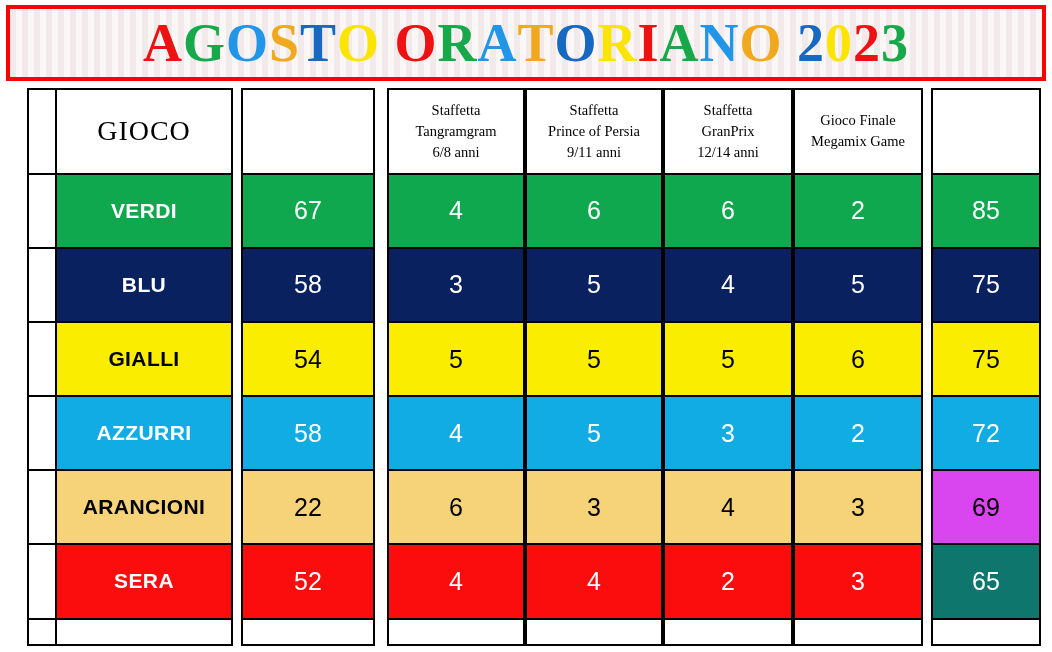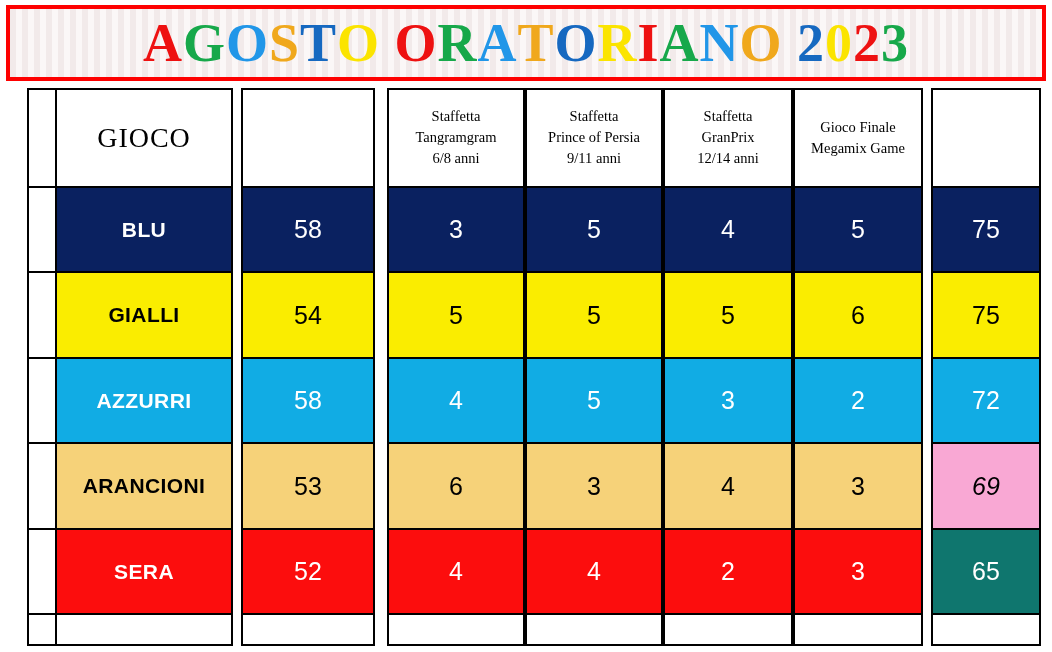--- a/index.html
+++ b/index.html
@@ -192,20 +192,38 @@
 
       <td></td>
       <td class="gut"></td>
     </tr>
 
     </tbody>
       <tbody id="data-rows">
         <tr style="height: 70px;">
           <td class="gut"></td>
           <td class="edge"></td>
+          <td class="team-name" style="background: rgb(16, 168, 78); color: rgb(255, 255, 255);">VERDI</td>
+          <td class="gut"></td>
+          <td class="score" style="background: rgb(16, 168, 78); color: rgb(255, 255, 255);">67</td>
+          <td class="gut"></td>
+          <td class="score" style="background: rgb(16, 168, 78); color: rgb(255, 255, 255);">4</td>
+          <td class="gut"></td>
+          <td class="score" style="background: rgb(16, 168, 78); color: rgb(255, 255, 255);">6</td>
+          <td class="gut"></td>
+          <td class="score" style="background: rgb(16, 168, 78); color: rgb(255, 255, 255);">6</td>
+          <td class="gut"></td>
+          <td class="score" style="background: rgb(16, 168, 78); color: rgb(255, 255, 255);">2</td>
+          <td class="gut"></td>
+          <td class="score" style="background: rgb(16, 168, 78); color: rgb(255, 255, 255);">85</td>
+          <td class="gut"></td>
+        </tr>
+        <tr style="height: 70px;">
+          <td class="gut"></td>
+          <td class="edge"></td>
           <td class="team-name" style="background: rgb(10, 33, 96); color: rgb(255, 255, 255);">BLU</td>
           <td class="gut"></td>
           <td class="score" style="background: rgb(10, 33, 96); color: rgb(255, 255, 255);">58</td>
           <td class="gut"></td>
           <td class="score" style="background: rgb(10, 33, 96); color: rgb(255, 255, 255);">3</td>
           <td class="gut"></td>
           <td class="score" style="background: rgb(10, 33, 96); color: rgb(255, 255, 255);">5</td>
           <td class="gut"></td>
           <td class="score" style="background: rgb(10, 33, 96); color: rgb(255, 255, 255);">4</td>
           <td class="gut"></td>
@@ -248,31 +266,31 @@
           <td class="score" style="background: rgb(17, 172, 228); color: rgb(255, 255, 255);">2</td>
           <td class="gut"></td>
           <td class="score" style="background: rgb(17, 172, 228); color: rgb(255, 255, 255);">72</td>
           <td class="gut"></td>
         </tr>
         <tr style="height: 70px;">
           <td class="gut"></td>
           <td class="edge"></td>
           <td class="team-name" style="background: rgb(246, 210, 121); color: rgb(0, 0, 0);">ARANCIONI</td>
           <td class="gut"></td>
-          <td class="score" style="background: rgb(246, 210, 121); color: rgb(0, 0, 0);">53</td>
+          <td class="score" style="background: rgb(246, 210, 121); color: rgb(0, 0, 0);">22</td>
           <td class="gut"></td>
           <td class="score" style="background: rgb(246, 210, 121); color: rgb(0, 0, 0);">6</td>
           <td class="gut"></td>
           <td class="score" style="background: rgb(246, 210, 121); color: rgb(0, 0, 0);">3</td>
           <td class="gut"></td>
           <td class="score" style="background: rgb(246, 210, 121); color: rgb(0, 0, 0);">4</td>
           <td class="gut"></td>
           <td class="score" style="background: rgb(246, 210, 121); color: rgb(0, 0, 0);">3</td>
           <td class="gut"></td>
-          <td class="score" style="background: #f9a8d4; color: rgb(0, 0, 0); font-style: italic;">69</td>
+          <td class="score" style="background: #d946ef; color: rgb(0, 0, 0);">69</td>
           <td class="gut"></td>
         </tr>
         <tr style="height: 70px;">
           <td class="gut"></td>
           <td class="edge"></td>
           <td class="team-name" style="background: rgb(252, 13, 13); color: rgb(255, 255, 255);">SERA</td>
           <td class="gut"></td>
           <td class="score" style="background: rgb(252, 13, 13); color: rgb(255, 255, 255);">52</td>
           <td class="gut"></td>
           <td class="score" style="background: rgb(252, 13, 13); color: rgb(255, 255, 255);">4</td>

